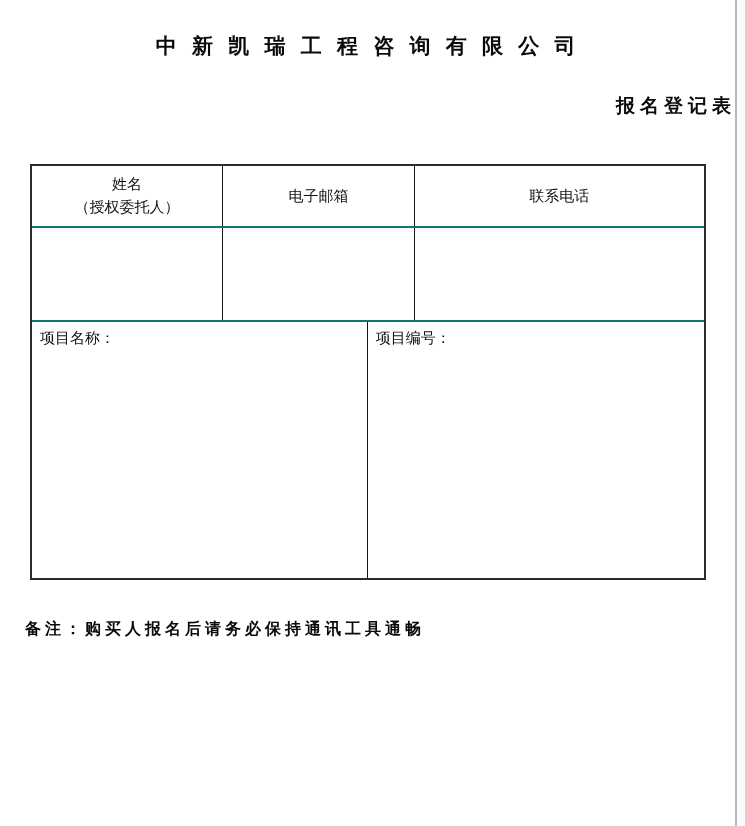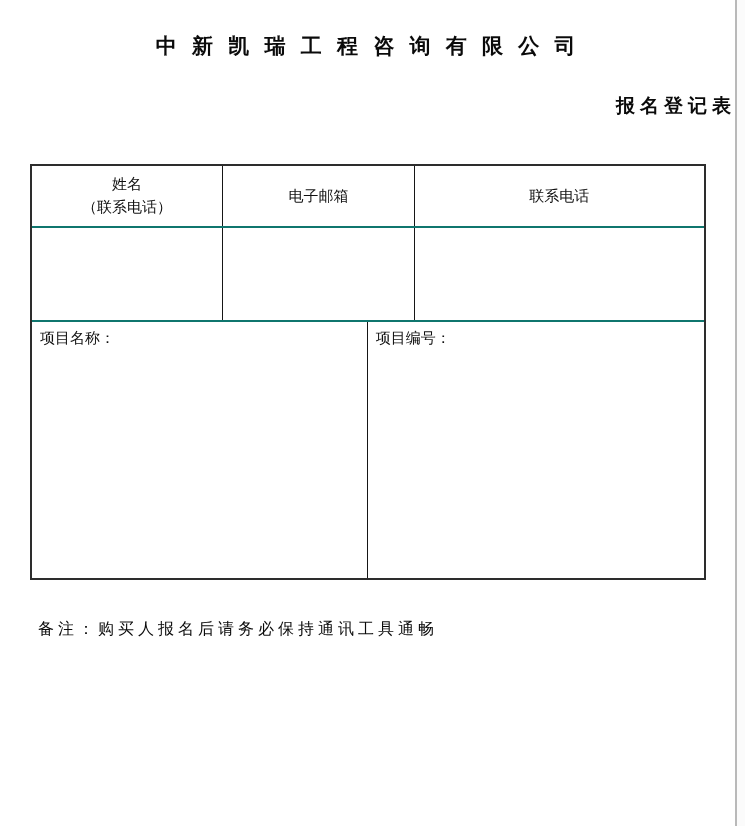--- a/index.html
+++ b/index.html
@@ -81,24 +81,24 @@
     font-size: 15px;
     line-height: 23px;
     color: #101010;
   }
 
   .fillcell { width: 100%; height: 100%; }
 
   
   .doc-note {
     position: absolute;
-    left: 38px;
+    left: 25px;
     top: 619px;
     font-size: 16px;
-    font-weight: normal;
+    font-weight: bold;
     letter-spacing: 4px;
     color: #0a0a0a;
     white-space: nowrap;
   }
 
   
   .page-edge-line {
     position: absolute;
     top: 0;
     left: 735px;
@@ -122,21 +122,21 @@
 
   <div class="doc-title">中 新 凯 瑞 工 程 咨 询 有 限 公 司</div>
   <div class="doc-subtitle">报名登记表</div>
 
   <div class="formtable">
 
 
     <div class="trow r2">
       <div class="tcell c1 headcell">
         <span>姓名</span>
-        <span>（联系电话）</span>
+        <span>（授权委托人）</span>
       </div>
       <div class="tcell c2 headcell">
         <span>电子邮箱</span>
       </div>
       <div class="tcell c3 headcell">
         <span>联系电话</span>
       </div>
     </div>
 
     <div class="trow r3">

